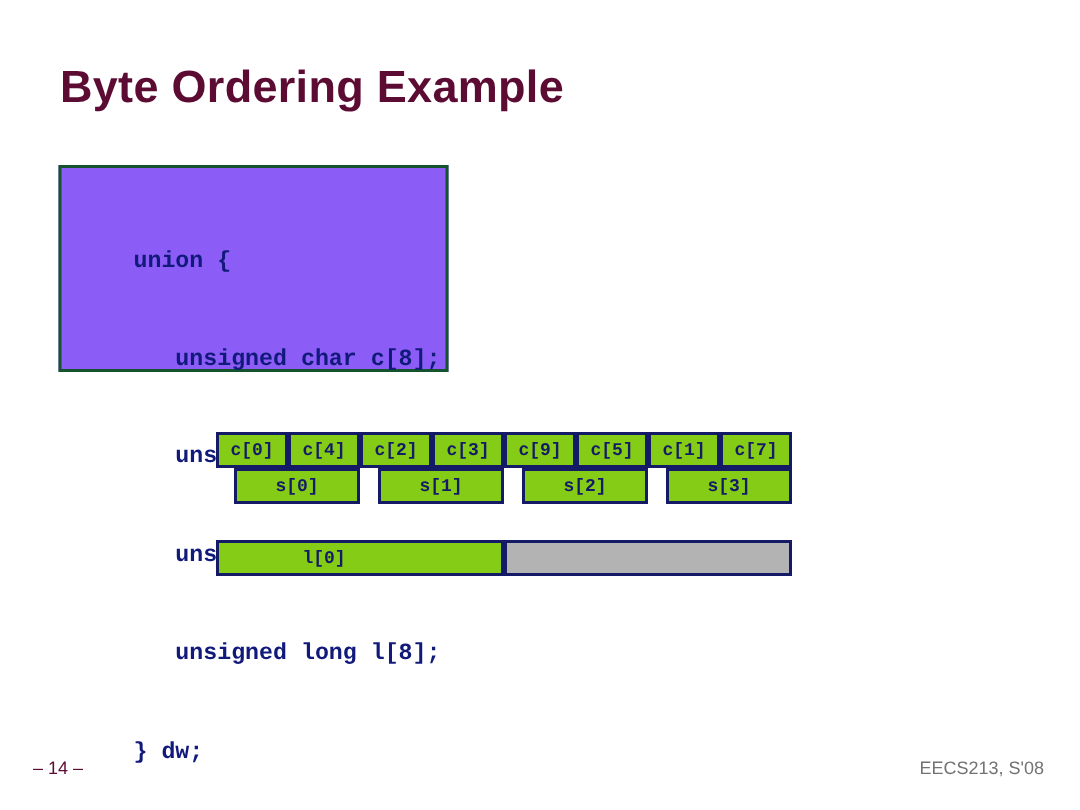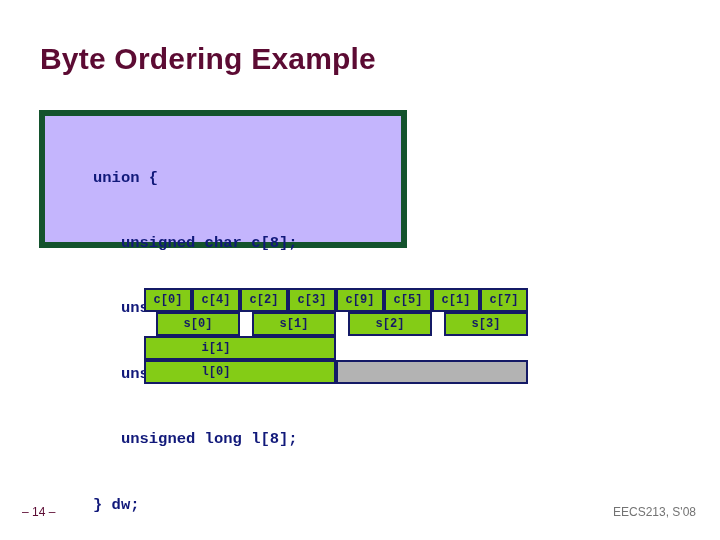--- a/index.html
+++ b/index.html
@@ -26,24 +26,24 @@
     color: #5c0b33;
     letter-spacing: 0.2px;
     white-space: nowrap;
   }
 
   
   .code-box {
     position: absolute;
     left: 39px;
     top: 110px;
-    width: 368px;
+    width: 260px;
     height: 138px;
-    background: #c4b5fd;
-    border: 6px solid #14532d;
+    background: #8b5cf6;
+    border: 2px solid #14532d;
     box-sizing: border-box;
   }
   .code-lines {
     position: absolute;
     left: 48px;
     top: 8px;
     font-family: "Liberation Mono", "DejaVu Sans Mono", monospace;
     font-size: 15.5px;
     font-weight: bold;
     color: #11197a;
@@ -140,21 +140,20 @@
   </div>
 
   <div class="byte-row">
     <div class="byte-cell s-cell">s[0]</div>
     <div class="byte-cell s-cell">s[1]</div>
     <div class="byte-cell s-cell">s[2]</div>
     <div class="byte-cell s-cell">s[3]</div>
   </div>
 
   <div class="byte-row">
-    <div class="byte-cell i-cell">i[1]</div>
   </div>
 
   <div class="byte-row">
     <div class="byte-cell l-cell">l[0]</div>
     <div class="byte-cell empty-cell"></div>
   </div>
 
 </div>
 
 <div class="footer-page">– 14 –</div>

